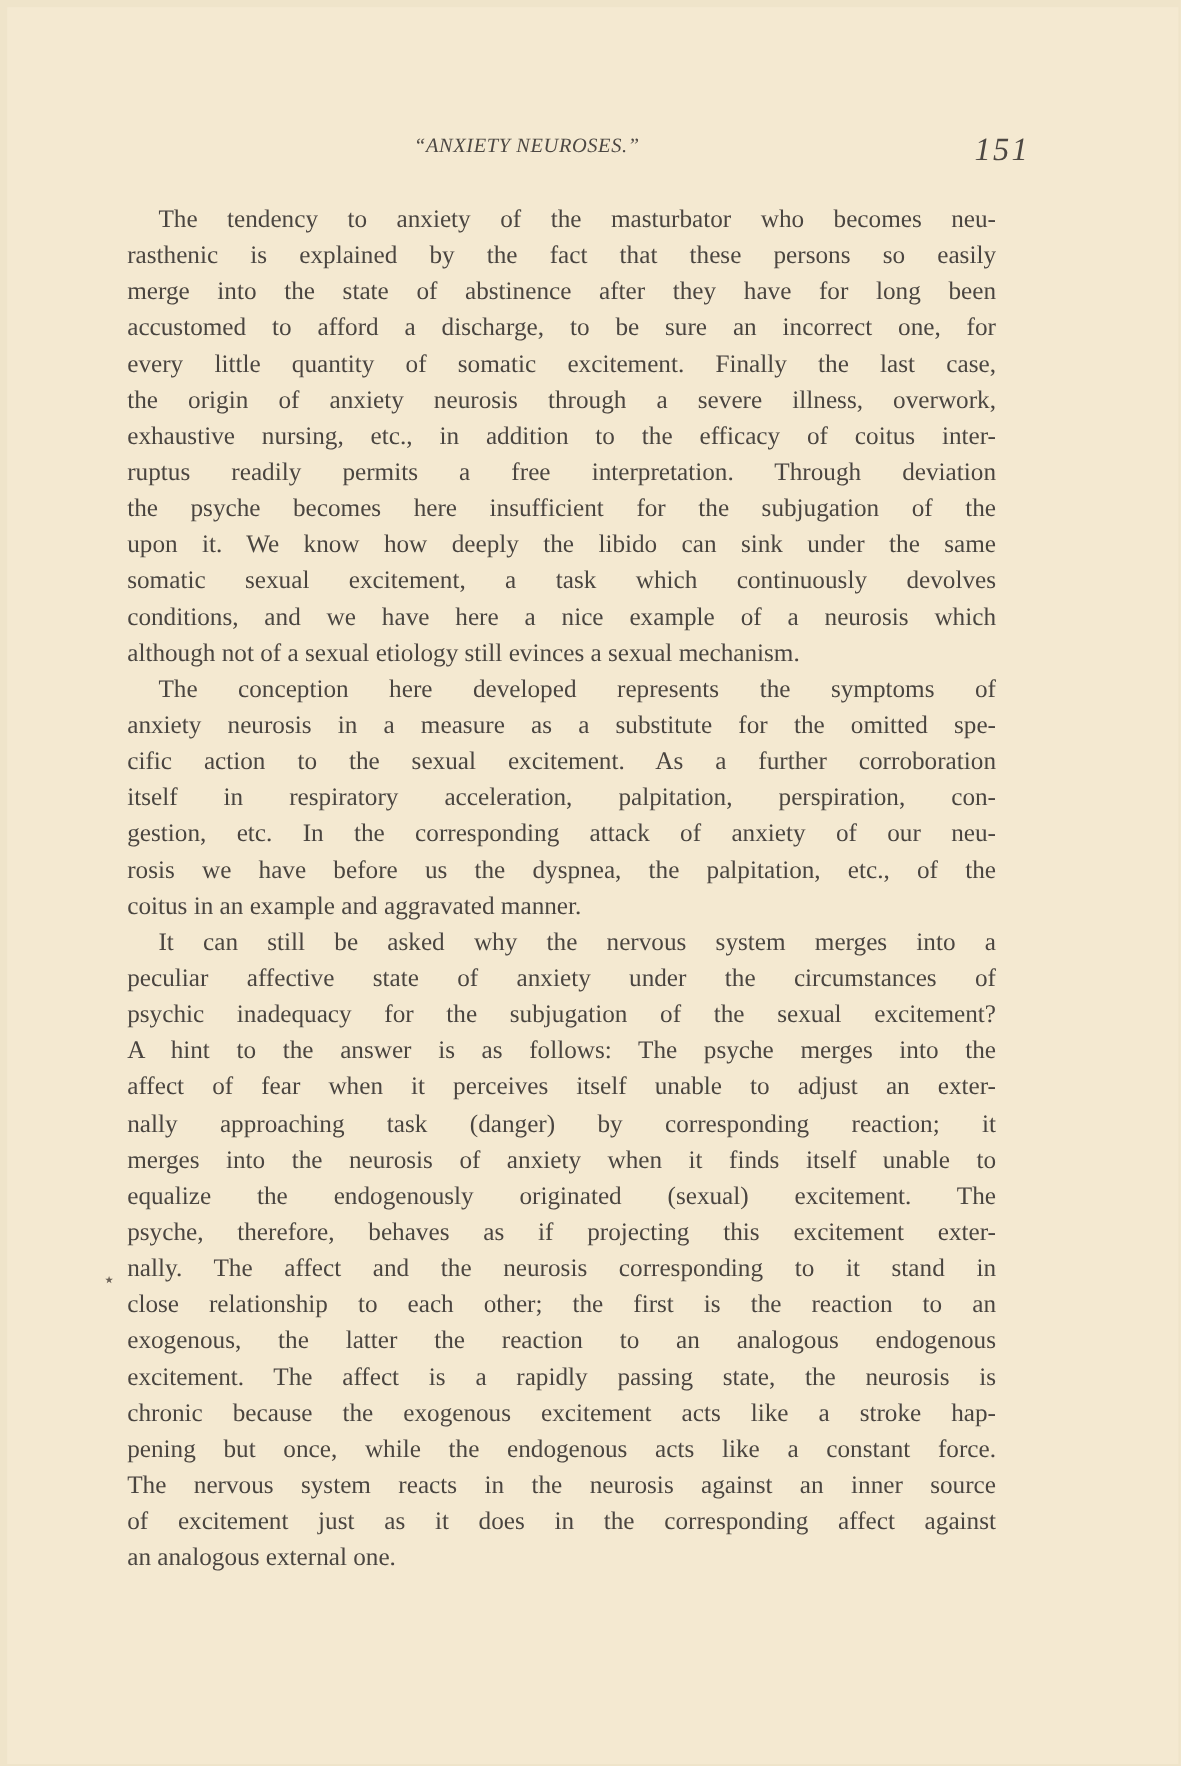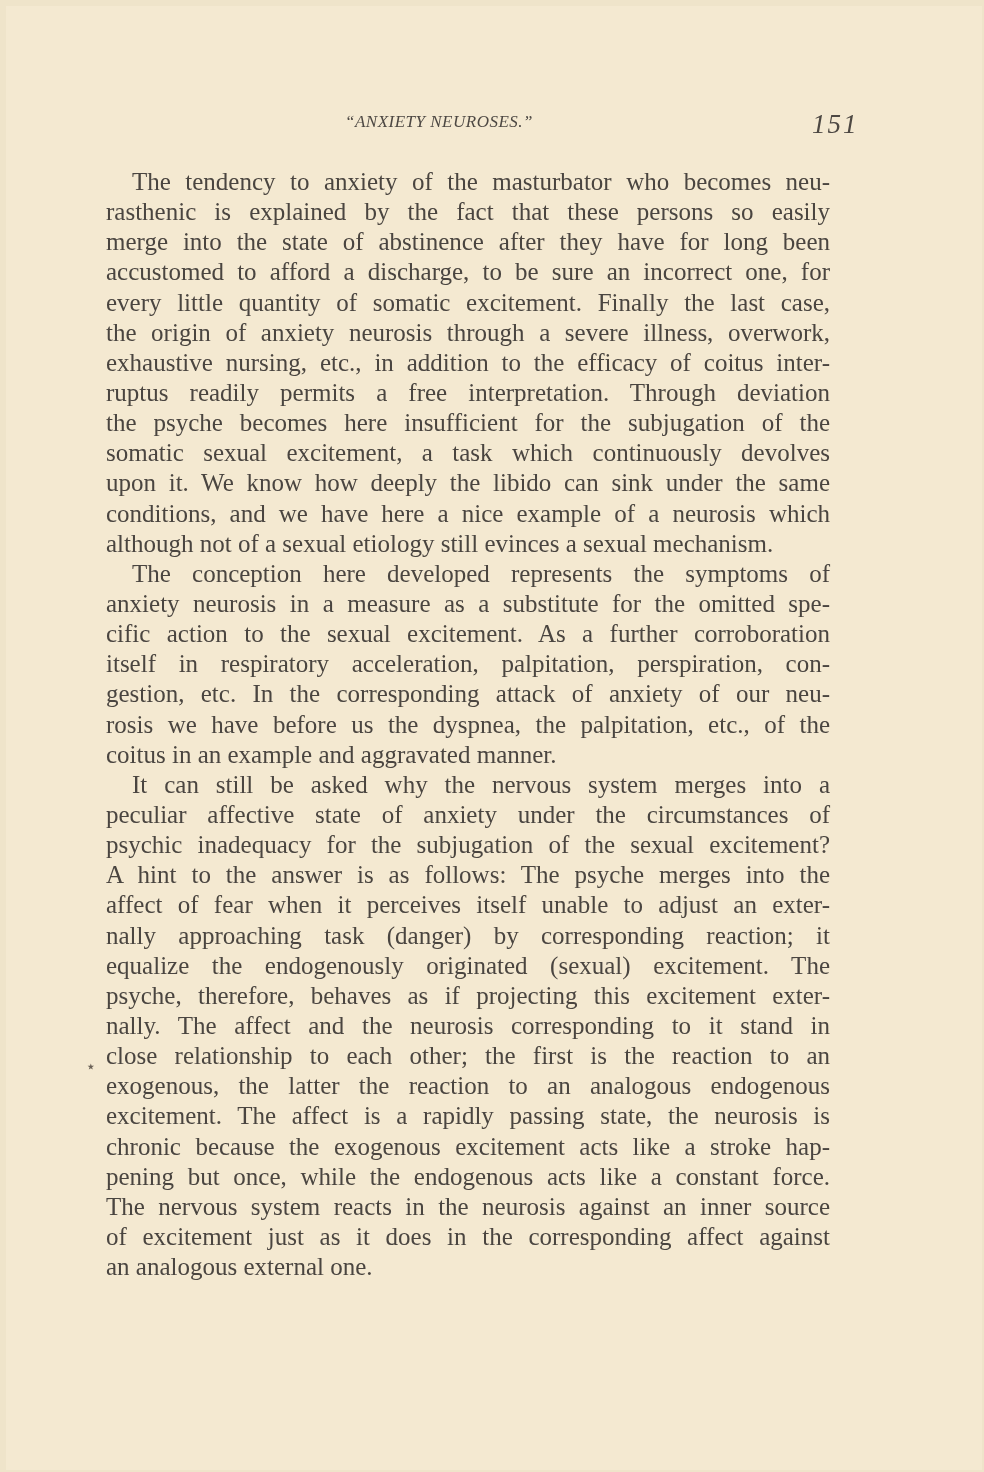--- a/index.html
+++ b/index.html
@@ -27,21 +27,21 @@
   }
   .page-number {
     position: absolute; left: 812px; top: -3px;
     font-size: 27px; letter-spacing: 2px; color: #4d4843;
   }
   .body-text {
     position: absolute; left: 106px; top: 167px; width: 724px;
   }
   .line {
     height: 30.15px; line-height: 30.15px;
-    font-size: 25px; white-space: nowrap;
+    font-size: 21px; white-space: nowrap;
     text-align: justify; text-align-last: justify;
     overflow: visible;
   }
   .line.indent { padding-left: 26px; }
   .line.last { text-align-last: left; }
   .margin-mark {
     position: absolute; left: 87px; top: 1058px;
     font-size: 14px; color: #6b6258;
   }
 </style>
@@ -62,41 +62,42 @@
     <div>
       <div class="line indent">The tendency to anxiety of the masturbator who becomes neu-</div>
       <div class="line">rasthenic is explained by the fact that these persons so easily</div>
       <div class="line">merge into the state of abstinence after they have for long been</div>
       <div class="line">accustomed to afford a discharge, to be sure an incorrect one, for</div>
       <div class="line">every little quantity of somatic excitement.  Finally the last case,</div>
       <div class="line">the origin of anxiety neurosis through a severe illness, overwork,</div>
       <div class="line">exhaustive nursing, etc., in addition to the efficacy of coitus inter-</div>
       <div class="line">ruptus readily permits a free interpretation.  Through deviation</div>
       <div class="line">the psyche becomes here insufficient for the subjugation of the</div>
+      <div class="line">upon it.  We know how deeply the libido can sink under the same</div>
       <div class="line">somatic sexual excitement, a task which continuously devolves</div>
-      <div class="line">upon it.  We know how deeply the libido can sink under the same</div>
       <div class="line">conditions, and we have here a nice example of a neurosis which</div>
       <div class="line last">although not of a sexual etiology still evinces a sexual mechanism.</div>
     </div>
     <div>
       <div class="line indent">The conception here developed represents the symptoms of</div>
       <div class="line">anxiety neurosis in a measure as a substitute for the omitted spe-</div>
       <div class="line">cific action to the sexual excitement.  As a further corroboration</div>
       <div class="line">itself in respiratory acceleration, palpitation, perspiration, con-</div>
       <div class="line">gestion, etc.  In the corresponding attack of anxiety of our neu-</div>
       <div class="line">rosis we have before us the dyspnea, the palpitation, etc., of the</div>
       <div class="line last">coitus in an example and aggravated manner.</div>
     </div>
     <div>
       <div class="line indent">It can still be asked why the nervous system merges into a</div>
       <div class="line">peculiar affective state of anxiety under the circumstances of</div>
       <div class="line">psychic inadequacy for the subjugation of the sexual excitement?</div>
       <div class="line">A hint to the answer is as follows: The psyche merges into the</div>
       <div class="line">affect of fear when it perceives itself unable to adjust an exter-</div>
       <div class="line">nally approaching task (danger) by corresponding reaction; it</div>
+      <div class="line">merges into the neurosis of anxiety when it finds itself unable to</div>
       <div class="line">equalize the endogenously originated (sexual) excitement.  The</div>
       <div class="line">psyche, therefore, behaves as if projecting this excitement exter-</div>
       <div class="line">nally.  The affect and the neurosis corresponding to it stand in</div>
       <div class="line">close relationship to each other; the first is the reaction to an</div>
       <div class="line">exogenous, the latter the reaction to an analogous endogenous</div>
       <div class="line">excitement.  The affect is a rapidly passing state, the neurosis is</div>
       <div class="line">chronic because the exogenous excitement acts like a stroke hap-</div>
       <div class="line">pening but once, while the endogenous acts like a constant force.</div>
       <div class="line">The nervous system reacts in the neurosis against an inner source</div>
       <div class="line">of excitement just as it does in the corresponding affect against</div>

